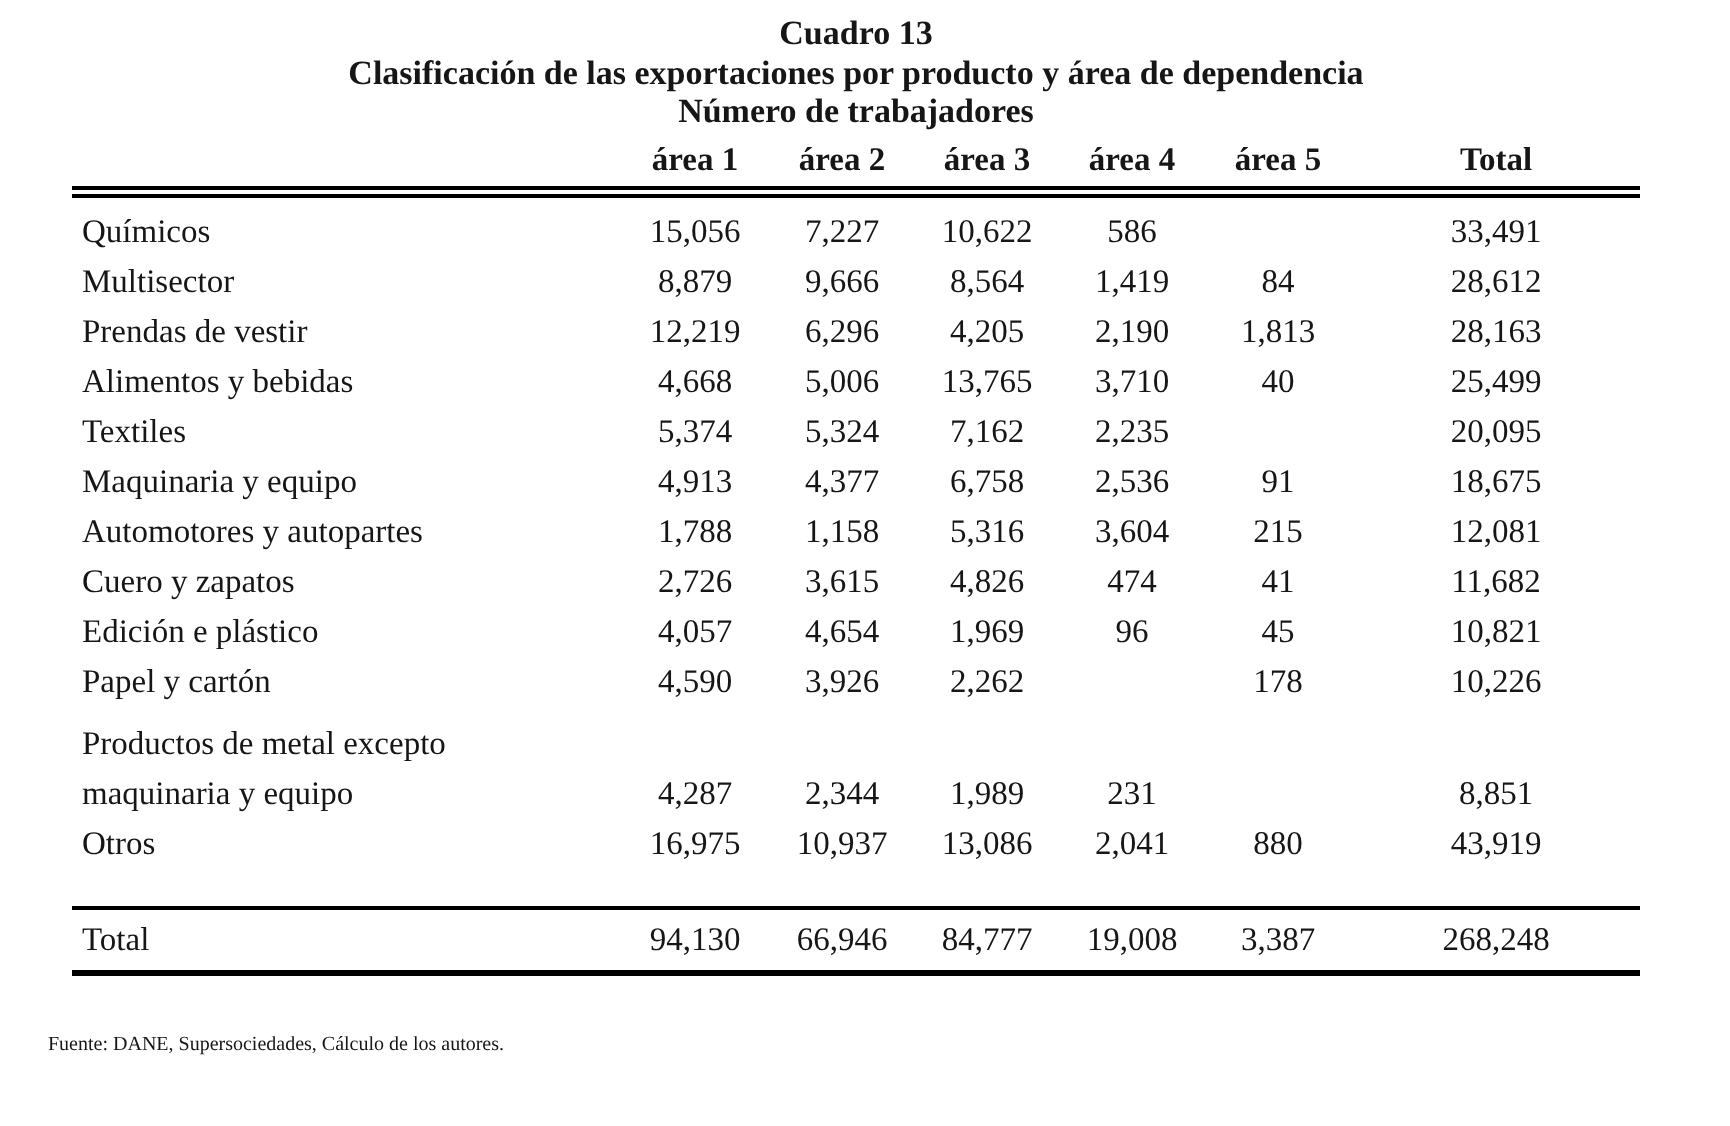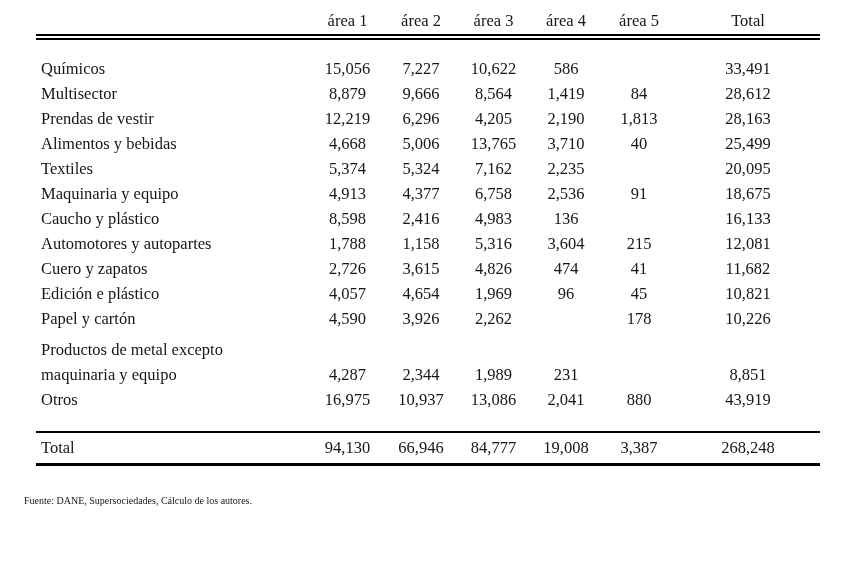--- a/index.html
+++ b/index.html
@@ -17,56 +17,61 @@
   .title-line { font-size: 17px; line-height: 19.5px; white-space: nowrap; }
 
   table.data {
     border-collapse: collapse;
     table-layout: fixed;
     width: 100%;
     margin-top: 3px;
   }
   thead th {
     font-size: 16.5px;
-    font-weight: 400;
+    font-weight: 700;
     text-align: center;
     padding: 1px 0 3px 0;
     border-bottom: 6px double #000;
     white-space: nowrap;
   }
   thead th.label { text-align: left; }
 
   tbody td {
     font-size: 16.5px;
     font-weight: 400;
     text-align: center;
     padding: 0;
     line-height: 25px;
     height: 25px;
     vertical-align: bottom;
     white-space: nowrap;
   }
   tbody td.label { text-align: left; padding-left: 5px; }
-  tr.first-row td { padding-top: 16px; }
+  tr.first-row td { padding-top: 4px; }
 
   tr.two-line td { height: 56px; padding-top: 5px; vertical-align: bottom; }
   tr.two-line td.label div { line-height: 25px; }
 
   tr.row-otros td { border-bottom: 2px solid #000; padding-bottom: 19px; }
   tr.row-total td { line-height: 30px; height: 31px; border-bottom: 3px solid #000; }
 
   .source-note {
     margin: 29px 0 0 24px;
     font-size: 10px;
   }
 </style>
 </head>
 <body>
 
 <div class="content">
+  <div class="title-block">
+    <div class="title-line">Cuadro 13</div>
+    <div class="title-line">Clasificación de las exportaciones por producto y área de dependencia</div>
+    <div class="title-line">Número de trabajadores</div>
+  </div>
 
   <table class="data">
     <colgroup>
       <col style="width:274px">
         <col style="width:75px">
         <col style="width:72px">
       <col style="width:73px">
         <col style="width:72px">
         <col style="width:74px">
       <col style="width:144px">
@@ -131,29 +136,20 @@
       <tr>
         <td class="label">Maquinaria y equipo</td>
         <td>4,913</td>
         <td>4,377</td>
         <td>6,758</td>
         <td>2,536</td>
         <td>91</td>
         <td>18,675</td>
       </tr>
       <tr>
-        <td class="label">Caucho y plástico</td>
-        <td>8,598</td>
-        <td>2,416</td>
-        <td>4,983</td>
-        <td>136</td>
-        <td></td>
-        <td>16,133</td>
-      </tr>
-      <tr>
         <td class="label">Automotores y autopartes</td>
         <td>1,788</td>
         <td>1,158</td>
         <td>5,316</td>
         <td>3,604</td>
         <td>215</td>
         <td>12,081</td>
       </tr>
       <tr>
         <td class="label">Cuero y zapatos</td>

